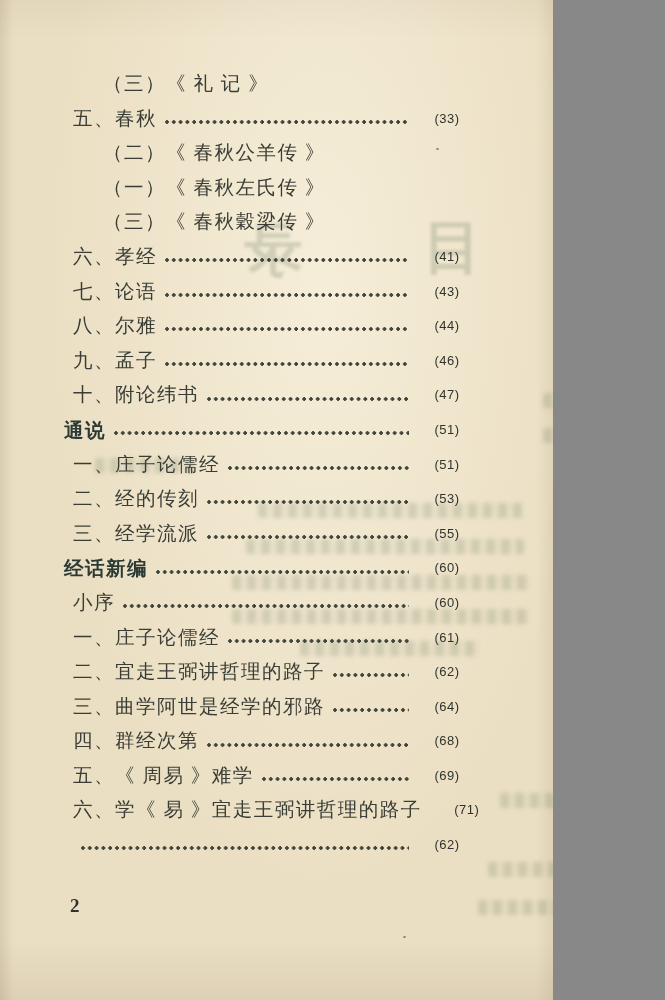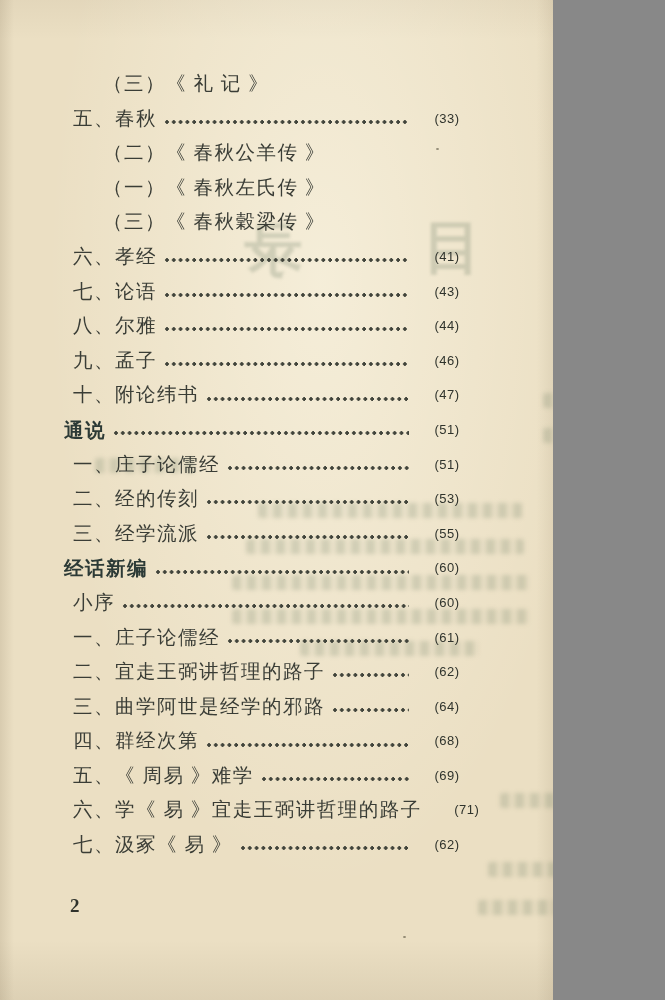--- a/index.html
+++ b/index.html
@@ -206,20 +206,19 @@
         <span class="t">五、《 周易 》难学</span>
         <span class="leader"></span>
         <span class="pg">(69)</span>
       </div>
       <div class="row item">
         <span class="t">六、学《 易 》宜走王弼讲哲理的路子</span>
         <span class="leader"></span>
         <span class="pg">(71)</span>
       </div>
       <div class="row item">
-        <span class="t">七、汲冢《 易 》</span>
         <span class="leader"></span>
         <span class="pg">(62)</span>
       </div>
     </div>
 
   <div class="footer-num">2</div>
 </div>
 
 </body></html>

